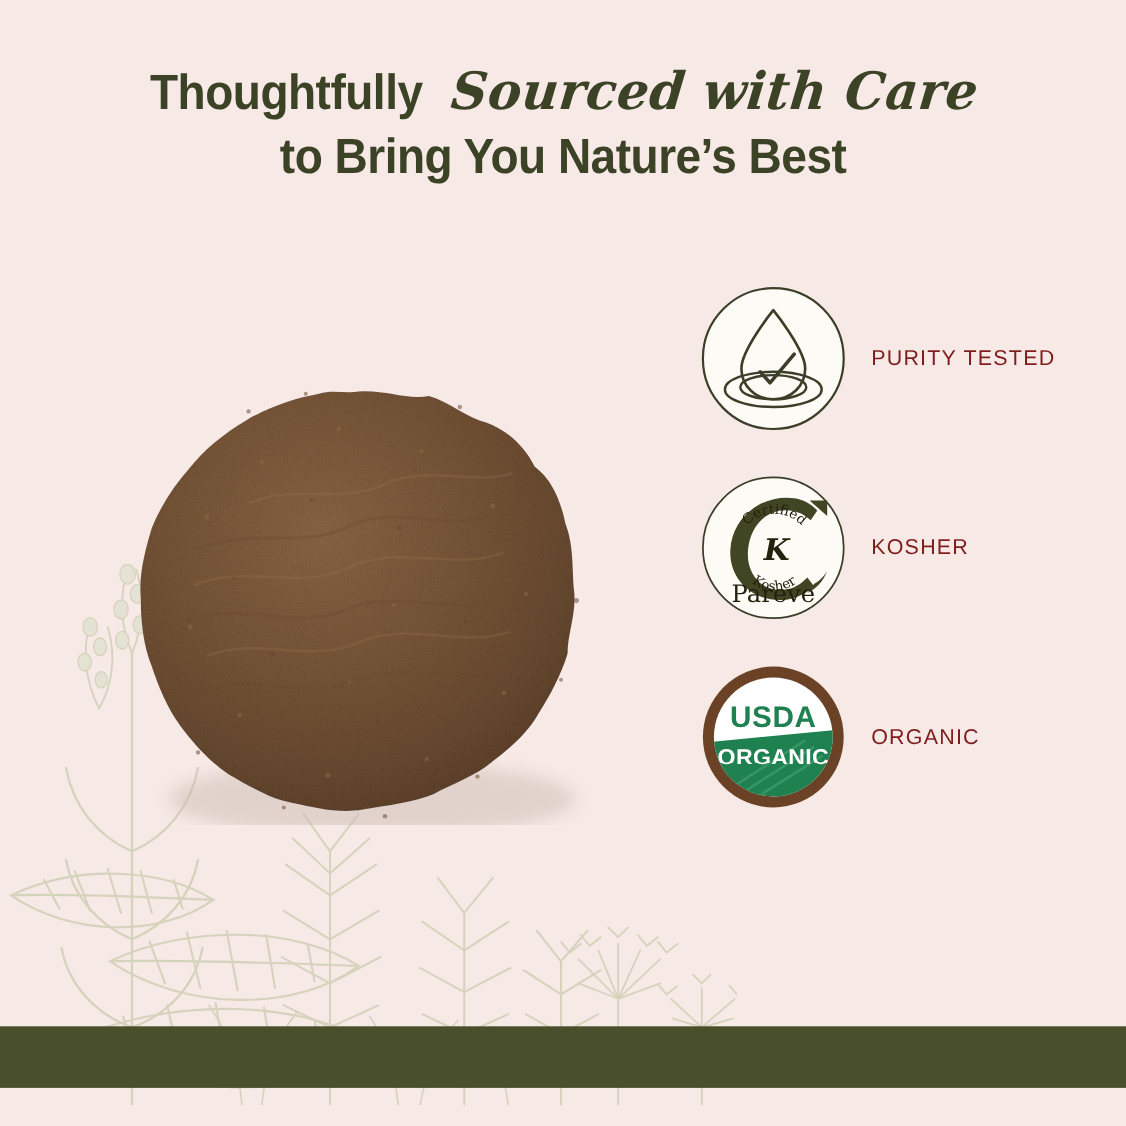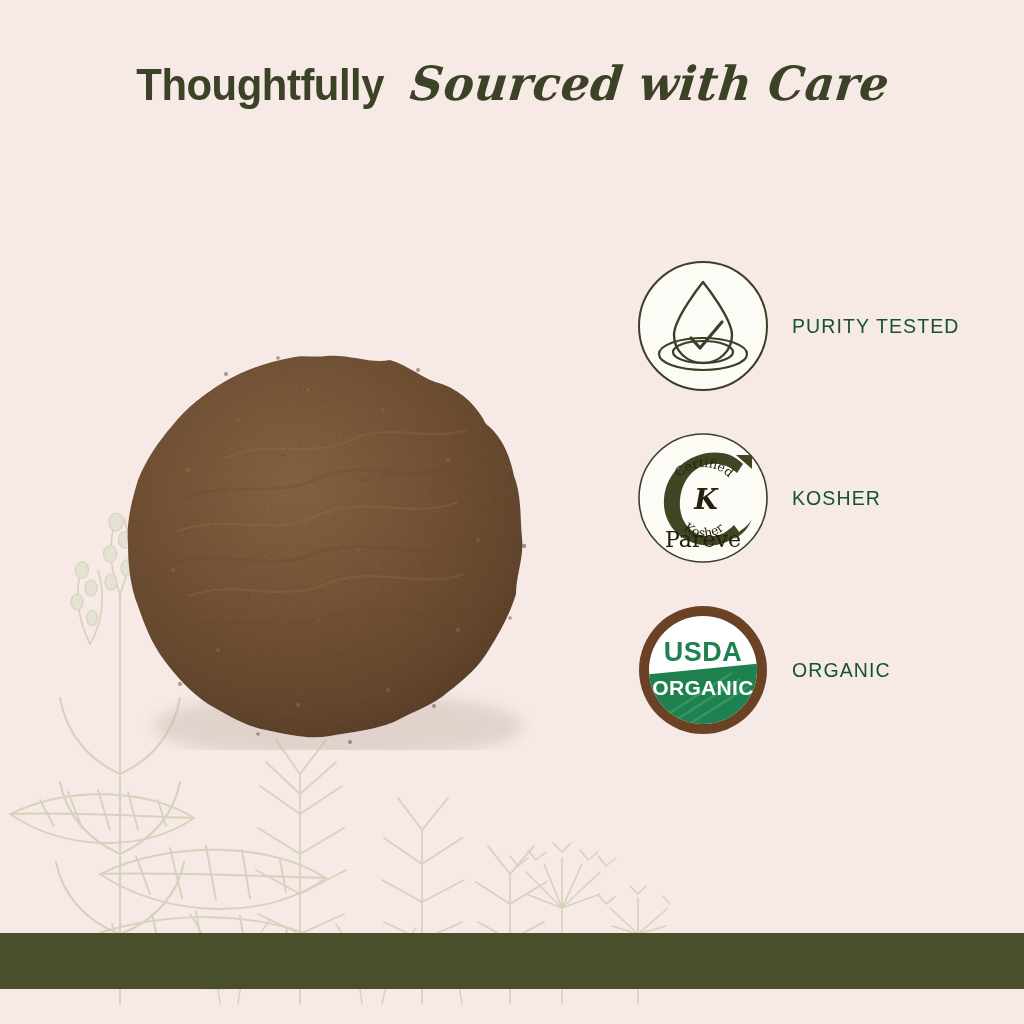--- a/index.html
+++ b/index.html
@@ -93,21 +93,21 @@
     height: 134px;
     flex: 0 0 134px;
     position: relative;
   }
   .badge-mark svg { display: block; width: 100%; height: 100%; }
   .badge-label {
     margin-left: 22px;
     font-family: "Liberation Sans", sans-serif;
     font-size: 19.5px;
     letter-spacing: 1.1px;
-    color: #14532d;
+    color: #7f1d1d;
     white-space: nowrap;
   }
 
   
   #bottom-bar {
     position: absolute;
     left: 0;
     top: 933px;
     width: 1024px;
     height: 56px;
@@ -198,20 +198,23 @@
           <path d="M412 530 C418 498 430 472 446 454"></path>
           <path d="M492 530 C488 500 480 478 468 462"></path>
         </g>
       </g>
     </svg>
   </div>
 
   <div id="headline">
     <span class="hl-line">
       <span class="hl-plain">Thoughtfully</span><span class="hl-script">Sourced with Care</span>
+    </span>
+    <span class="hl-line hl-line2">
+      <span class="hl-plain">to Bring You Nature’s Best</span>
     </span>
   </div>
 
   <div id="powder-wrap">
     <svg viewBox="0 0 420 400" xmlns="http://www.w3.org/2000/svg">
       <defs>
         <radialGradient id="pgrad" cx="42%" cy="34%" r="72%">
           <stop offset="0%" stop-color="#8b6746"></stop>
           <stop offset="45%" stop-color="#7a5839"></stop>
           <stop offset="80%" stop-color="#6a4b31"></stop>

